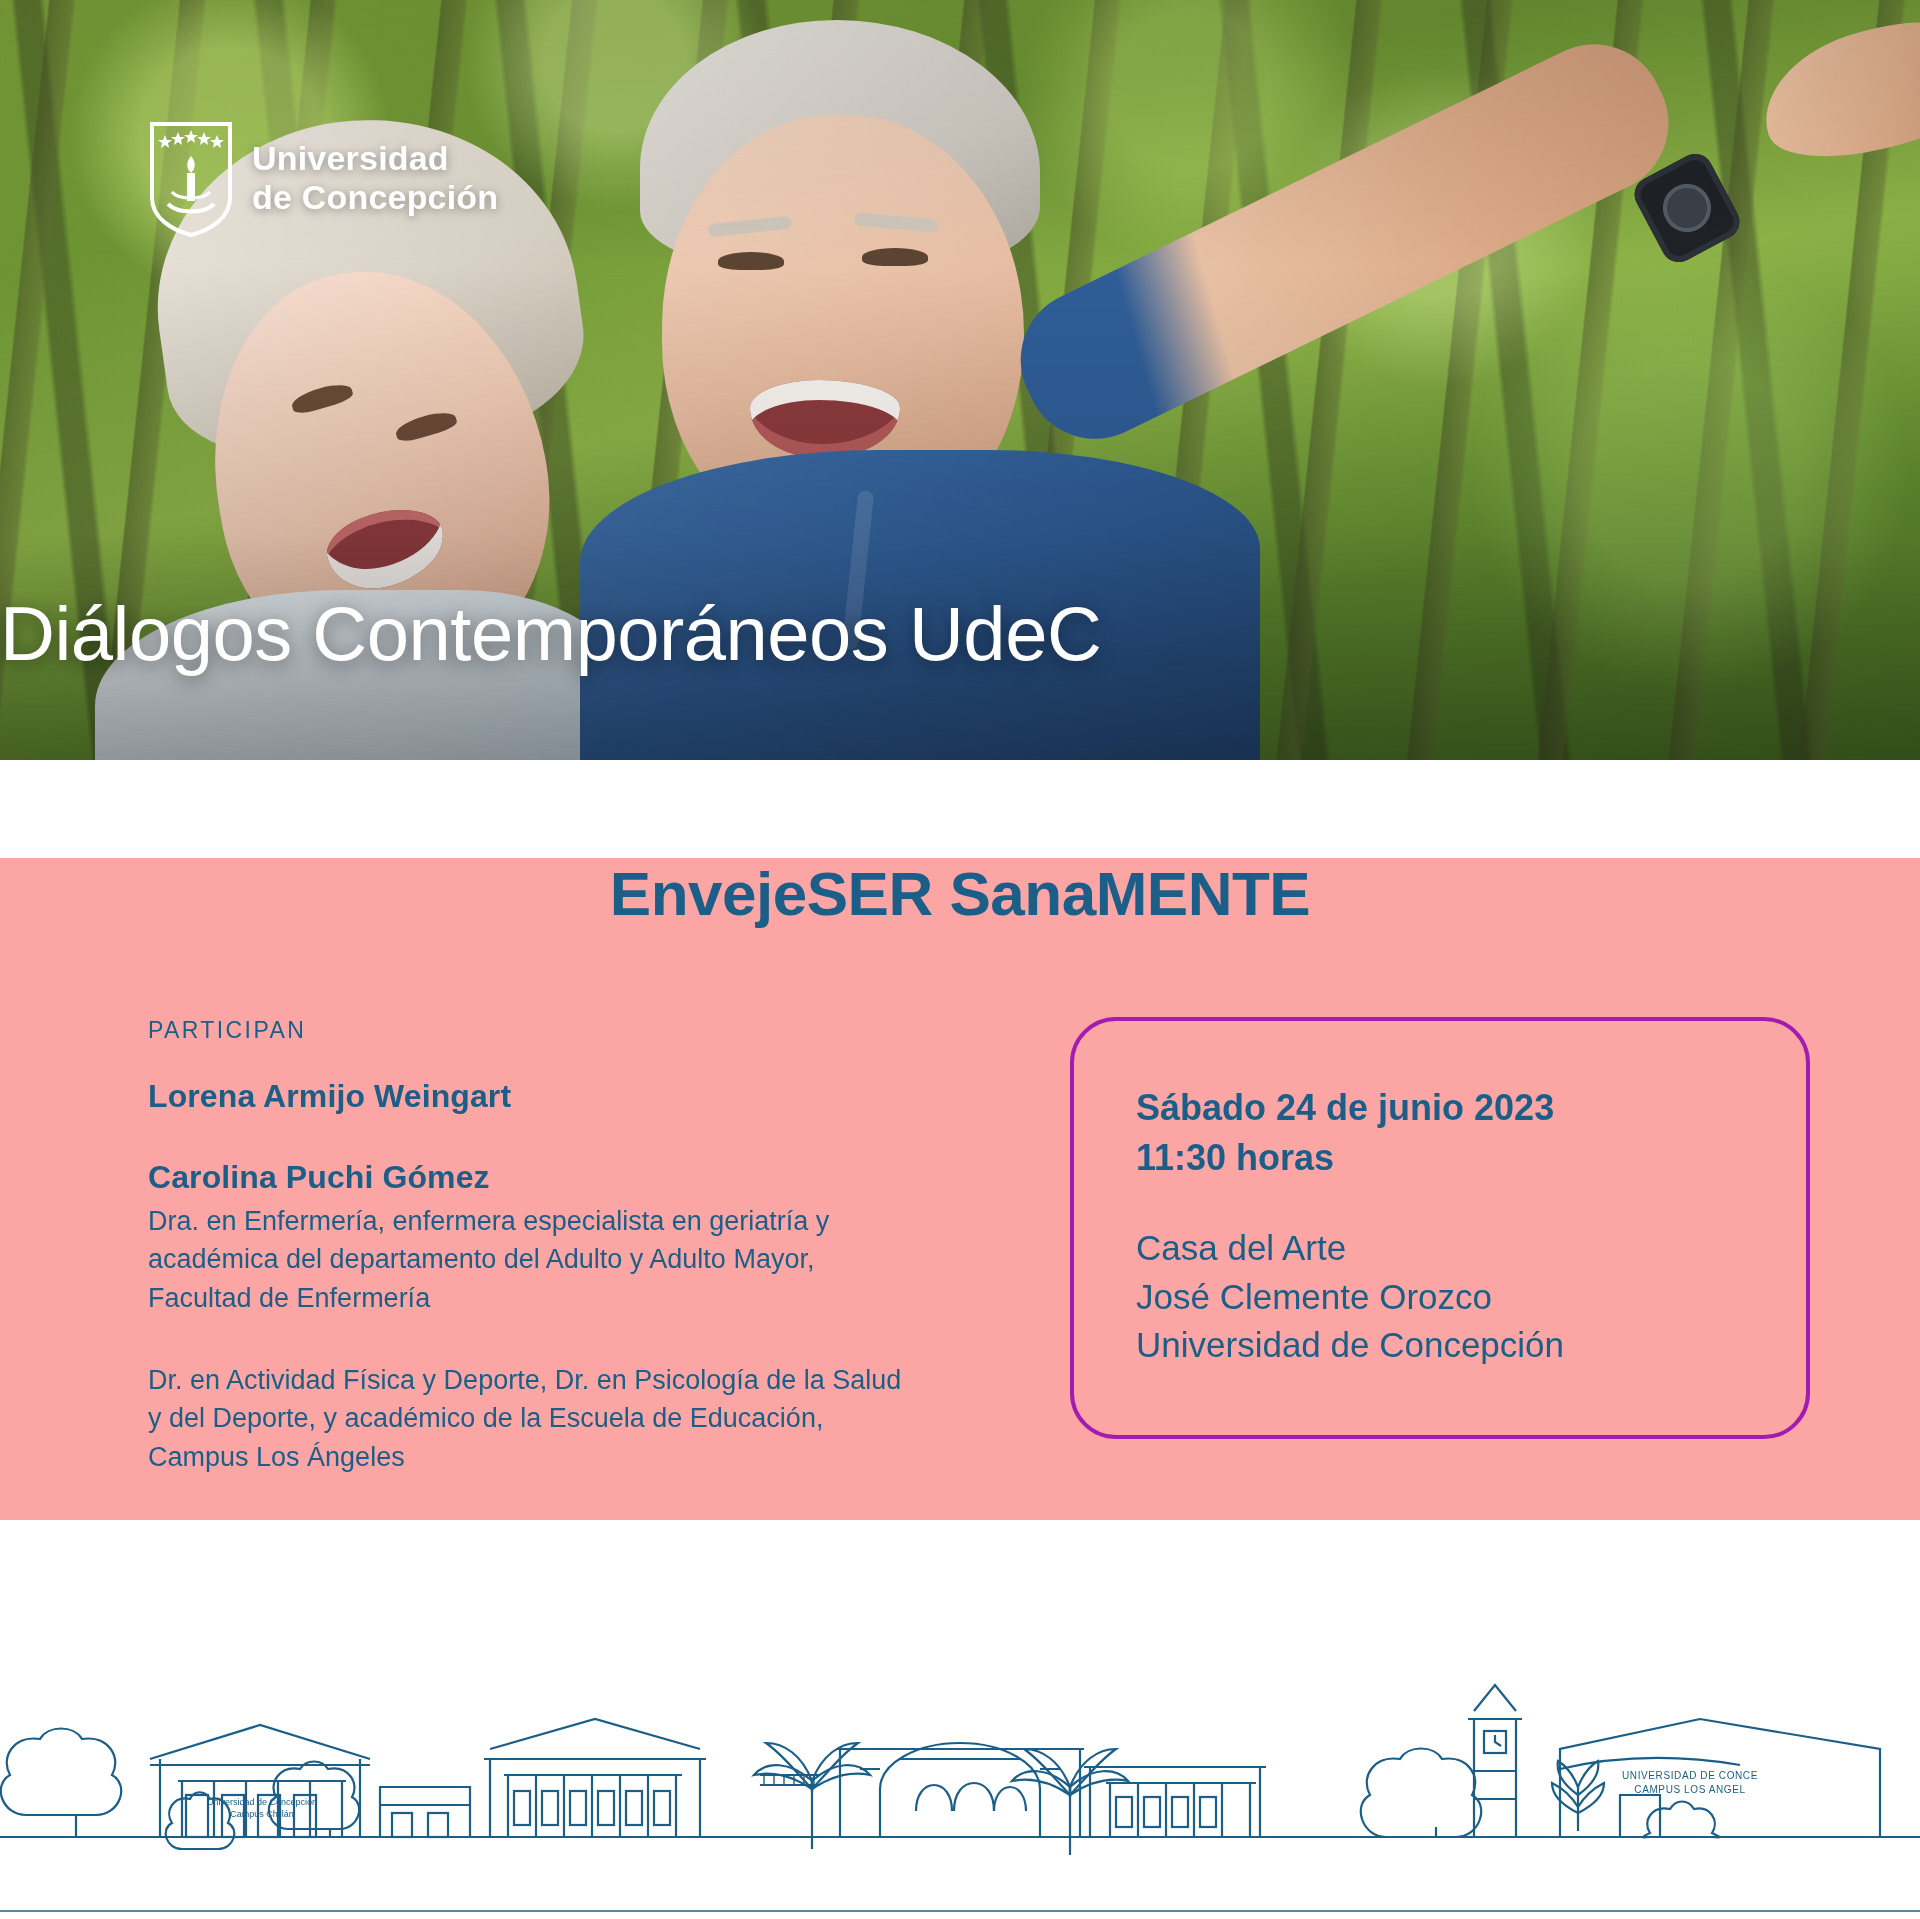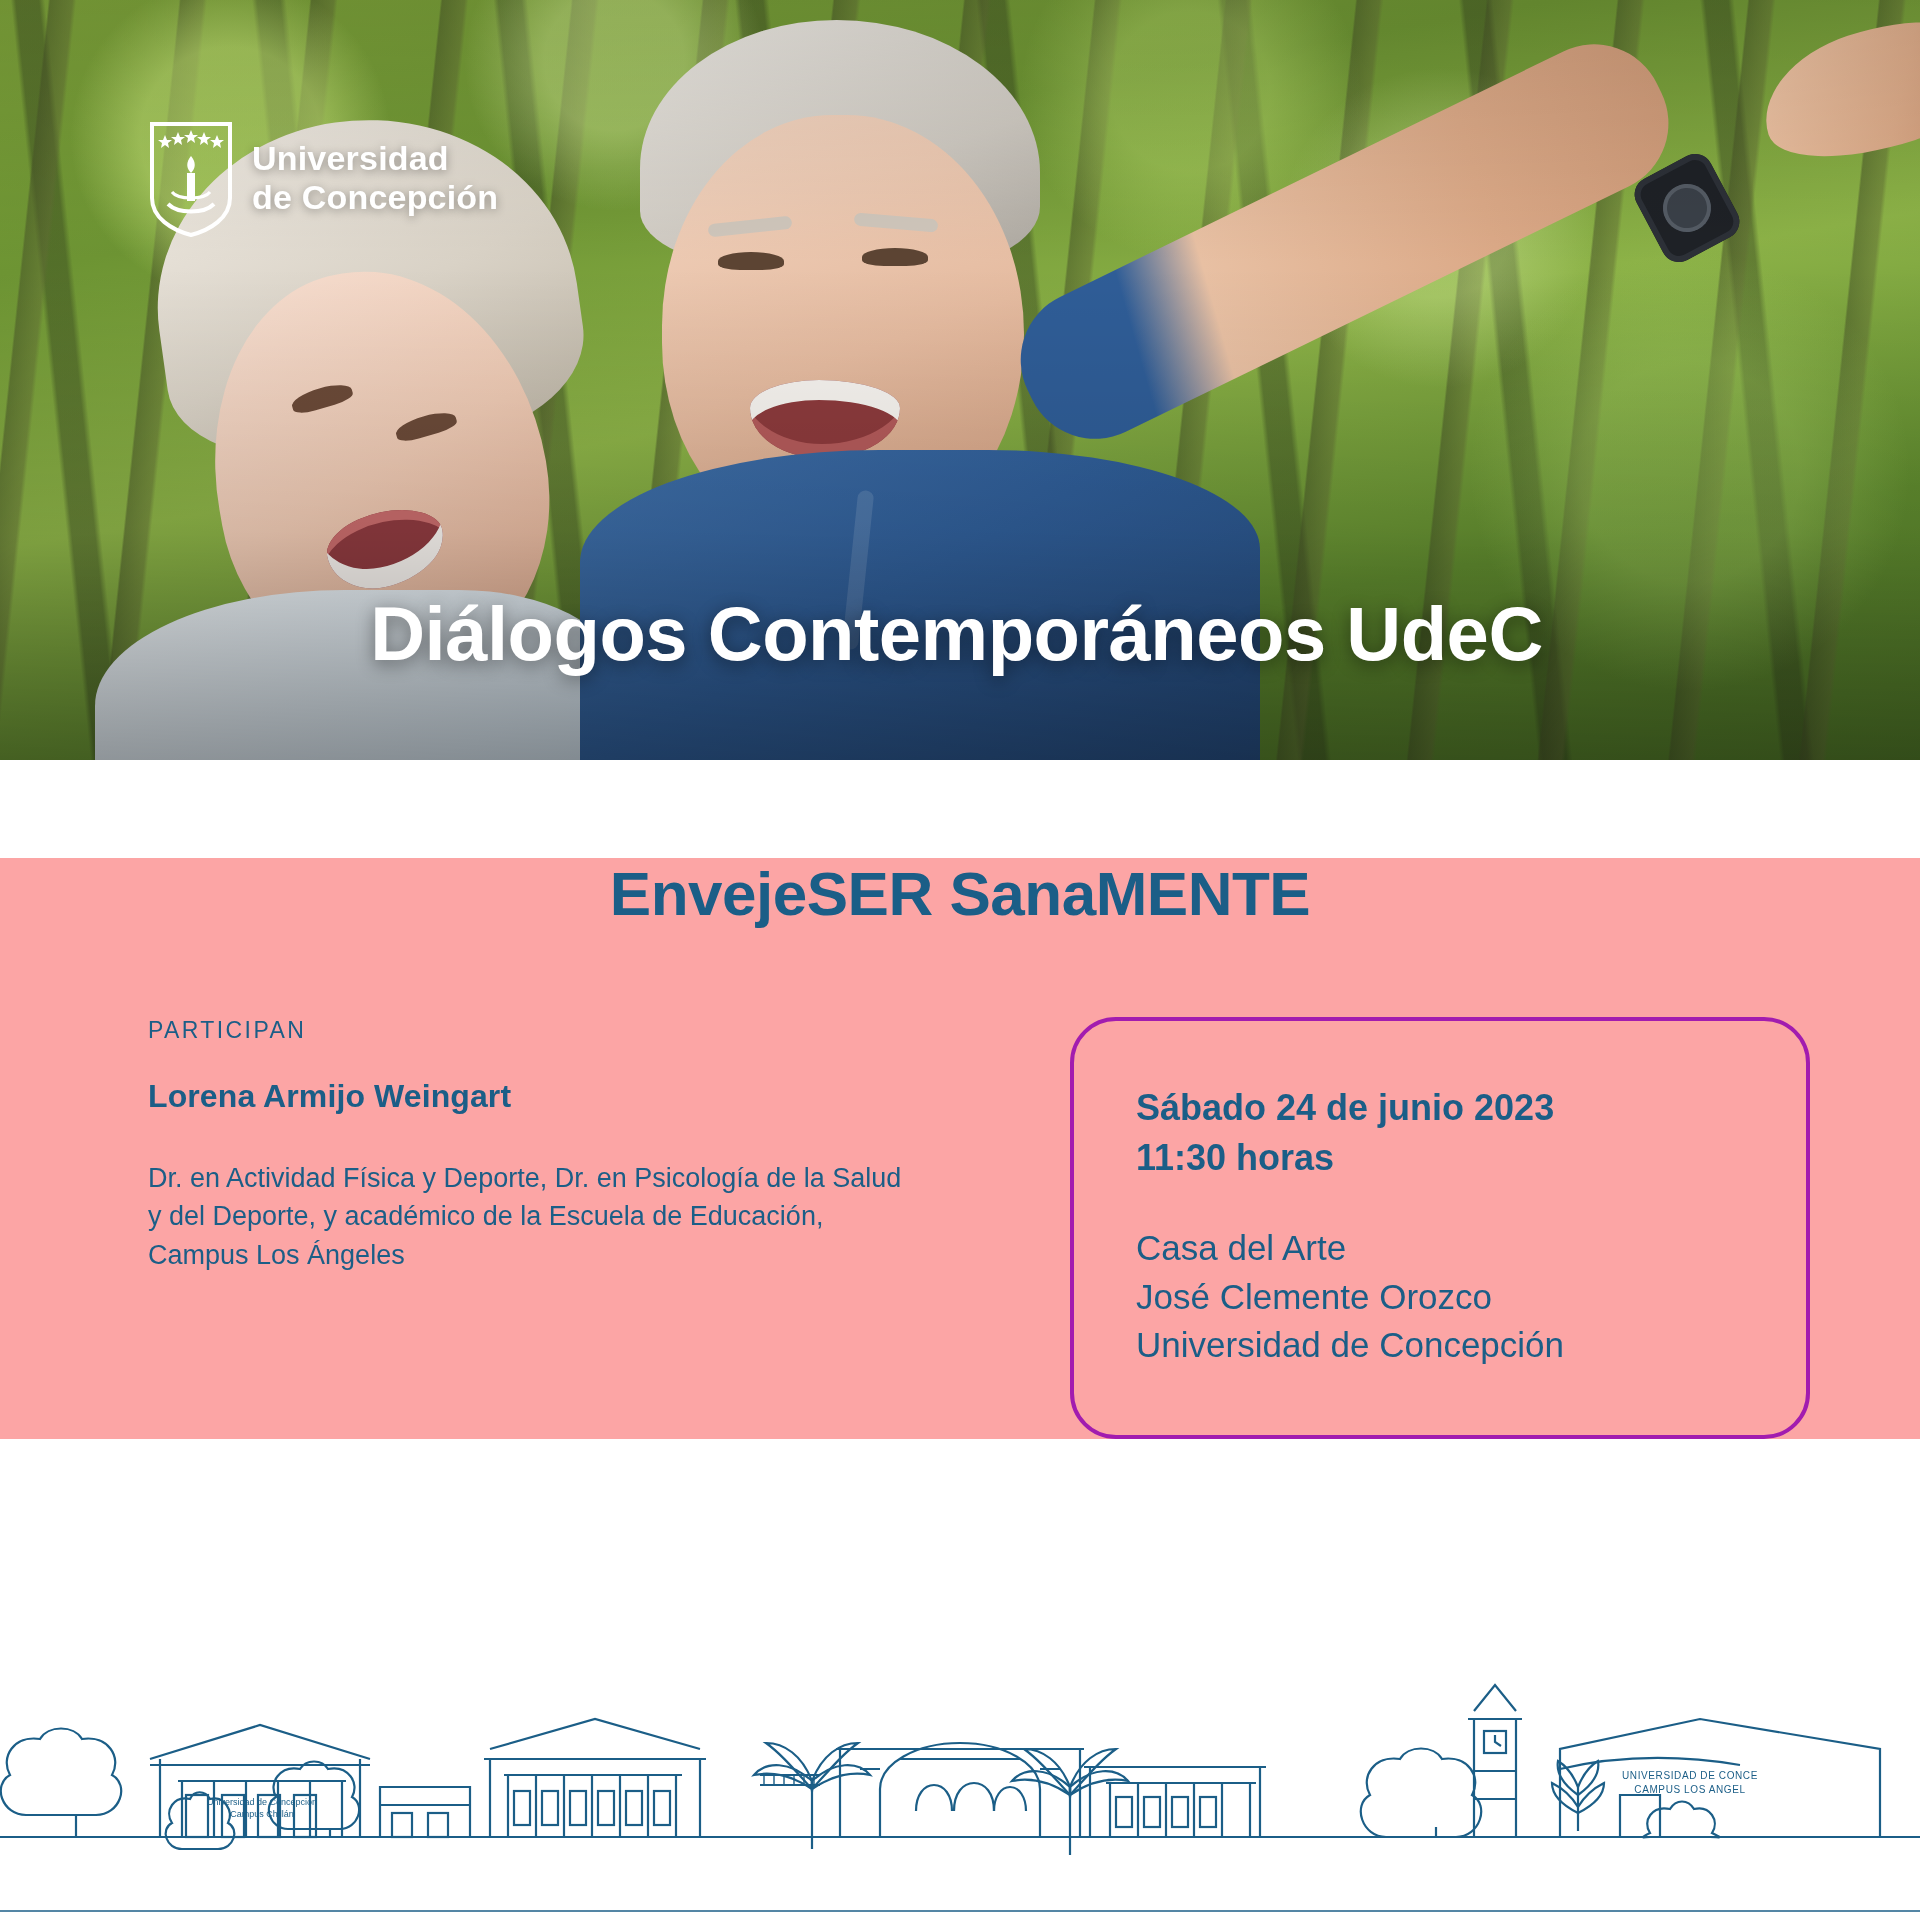--- a/index.html
+++ b/index.html
@@ -191,24 +191,23 @@
     left: 18px; top: 22px;
     width: 48px; height: 48px;
     border-radius: 50%;
     background: #3a4048;
     box-shadow: inset 0 0 0 4px #545b64;
   }
   .hero-title {
     position: absolute;
     left: 0; right: 7px;
     top: 590px;
-    text-align: center;
     color: #ffffff;
     font-size: 76px;
-    font-weight: bold;
+    font-weight: normal;
     letter-spacing: -0.5px;
     text-shadow: 0 4px 18px rgba(0,0,0,0.45);
     white-space: nowrap;
   }
 
   
   .logo {
     position: absolute;
     left: 148px;
     top: 118px;
@@ -371,20 +370,24 @@
 
   <div class="columns">
 
     <div class="left-col">
       <div class="participan-label">PARTICIPAN</div>
 
       <div class="speaker">
         <div class="speaker-name">Lorena Armijo Weingart</div>
       </div>
 
+      <div class="speaker">
+        <div class="speaker-name">Carolina Puchi Gómez</div>
+        <div class="speaker-desc">Dra. en Enfermería, enfermera especialista en geriatría y académica del departamento del Adulto y Adulto Mayor, Facultad de Enfermería</div>
+      </div>
 
       <div class="speaker">
         <div class="speaker-desc">Dr. en Actividad Física y Deporte, Dr. en Psicología de la Salud y del Deporte, y académico de la Escuela de Educación, Campus Los Ángeles</div>
       </div>
     </div>
 
     <div class="right-col">
       <div class="info-box">
         <div class="info-date" style="white-space:pre-line;">Sábado 24 de junio 2023
 11:30 horas</div>

